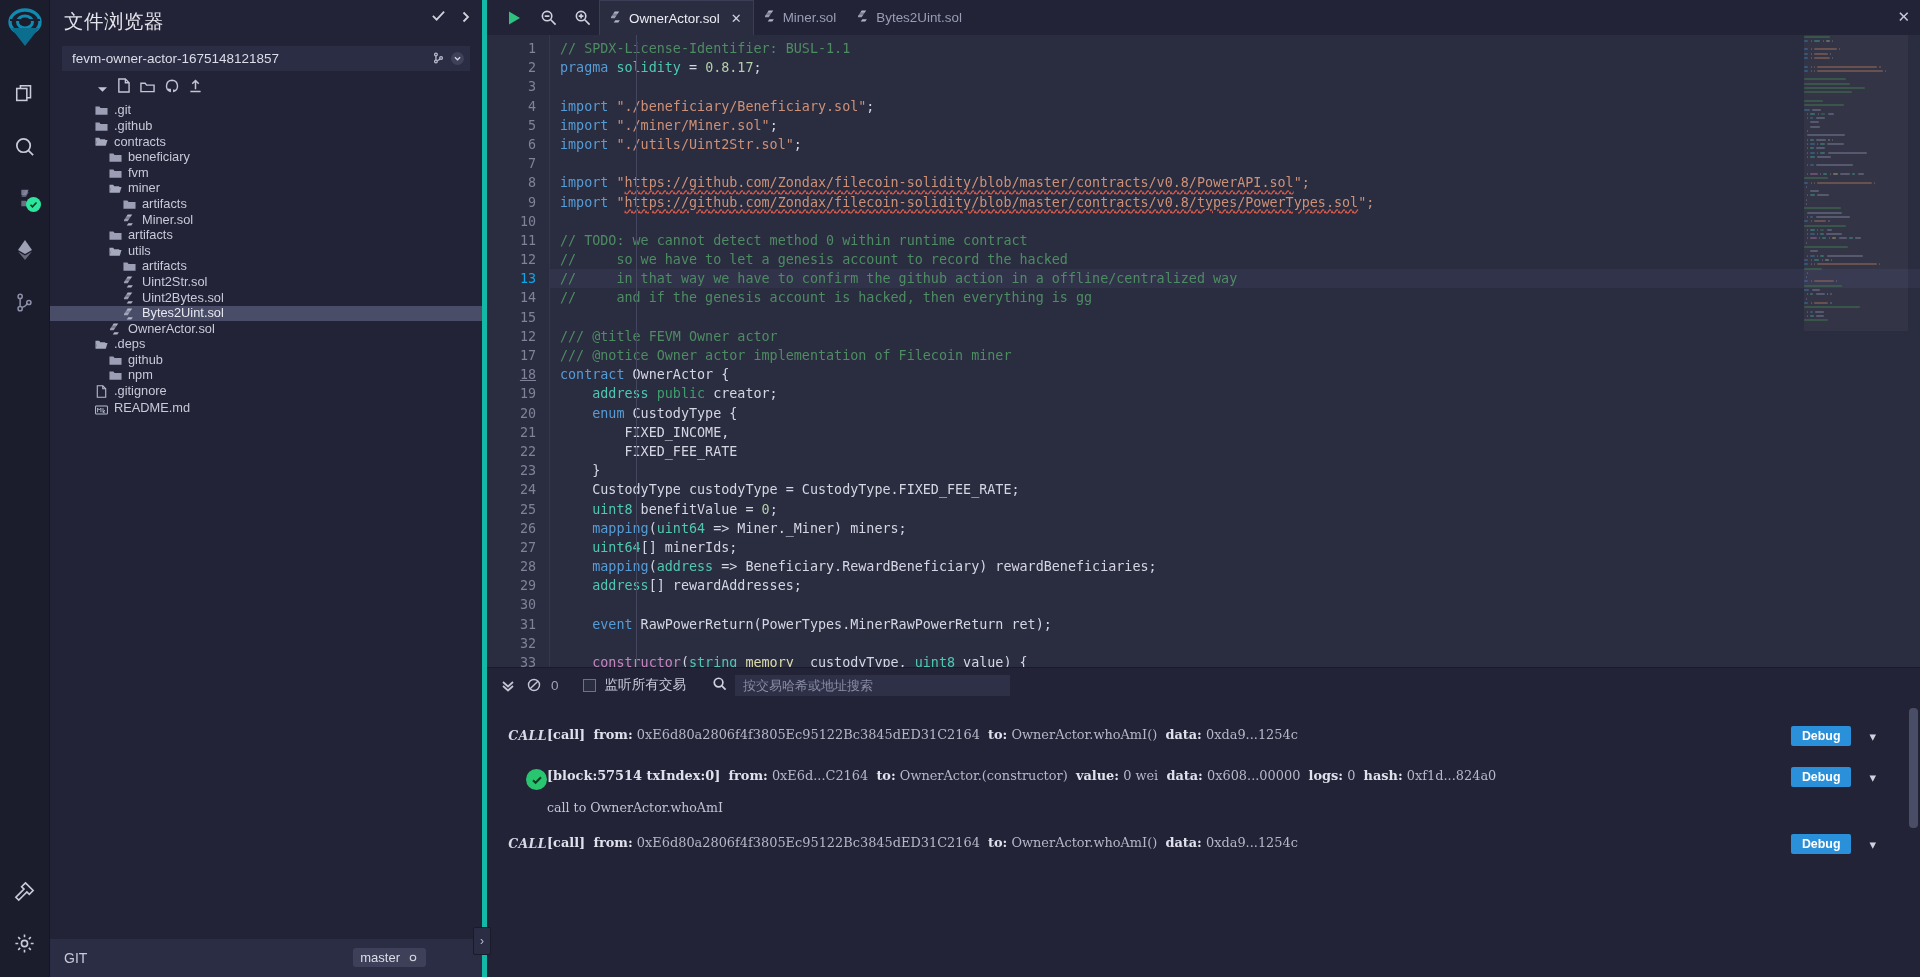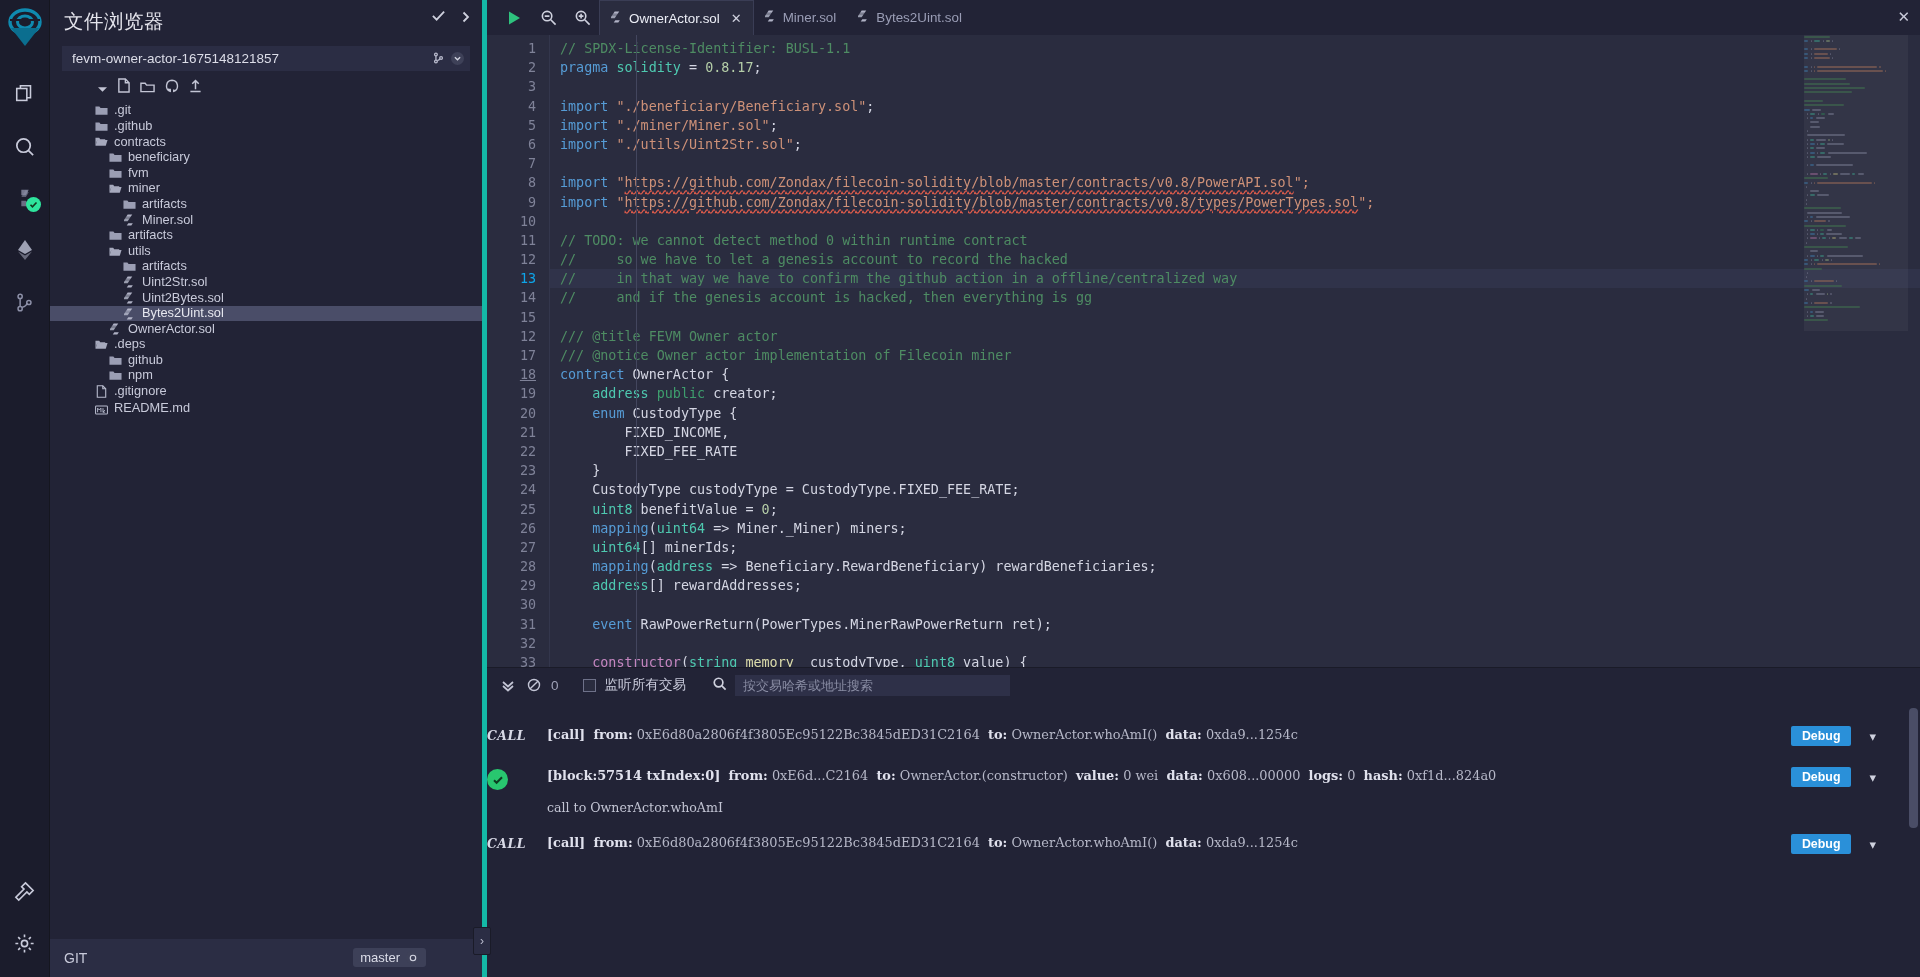--- a/index.html
+++ b/index.html
@@ -258,21 +258,21 @@
     flex: 1 1 auto; overflow: hidden; padding: 16px 0 0 0;
     position: relative;
   }
   .logentry { position: relative; padding: 0 0 0 0; margin-bottom: 1px; }
   .logrow {
     display: flex; align-items: flex-start;
     padding: 8px 0 8px 0; min-height: 40px;
     position: relative;
   }
   .logrow .leftgutter {
-    width: 60px; flex: 0 0 60px; display: flex; align-items: flex-start; justify-content: flex-start;
+    width: 60px; flex: 0 0 60px; display: flex; align-items: flex-start; justify-content: flex-end;
     padding-top: 2px;
   }
   .logrow .okdot {
     width: 21px; height: 21px; border-radius: 50%;
     background: #28c76f; display: flex; align-items: center; justify-content: center;
   }
   .logrow .okdot svg { width: 12px; height: 12px; }
   .logrow .callbadge {
     font-family: "DejaVu Serif", serif; font-style: italic; font-weight: bold;
     font-size: 12.5px; color: #d8d9e6; letter-spacing: .4px;

